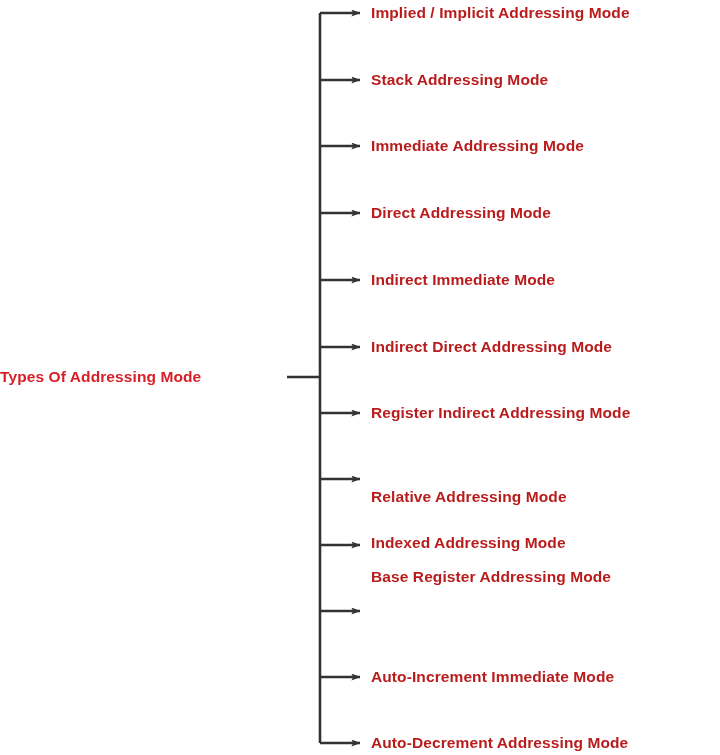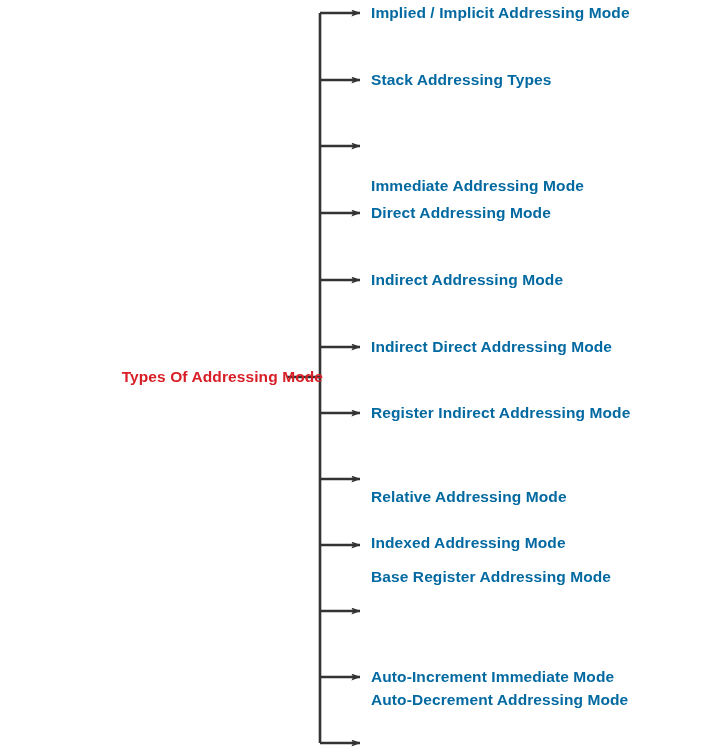--- a/index.html
+++ b/index.html
@@ -27,25 +27,24 @@
     position: absolute;
     white-space: nowrap;
     font-weight: bold;
     line-height: 1;
     transform: translateY(-50%);
   }
   .root-label {
     color: #d81e26;
     font-size: 15.5px;
     letter-spacing: 0.1px;
-    text-align: right;
-    margin-left: 43px;
+    text-align: left;
   }
   .branch-label {
-    color: #0369a1;
+    color: #b91c1c;
     font-size: 15.5px;
     letter-spacing: 0.1px;
   }
 </style>
 </head>
 <body>
 
 <div id="diagram-root">
 
   <svg id="diagram-svg" viewBox="0 0 720 755" xmlns="http://www.w3.org/2000/svg">
@@ -69,26 +68,26 @@
         <line x1="320" y1="611" x2="360" y2="611" marker-end="url(#arrowhead)"></line>
         <line x1="320" y1="677" x2="360" y2="677" marker-end="url(#arrowhead)"></line>
         <line x1="320" y1="743" x2="360" y2="743" marker-end="url(#arrowhead)"></line>
       </g>
   </svg>
 
   <div class="node-label root-label" style="left: 0px; width: 280px; top: 377px;">Types Of Addressing Mode</div>
 
   <div id="branch-labels">
       <div class="node-label branch-label" style="left: 371px; top: 13px;">Implied / Implicit Addressing Mode</div>
-      <div class="node-label branch-label" style="left: 371px; top: 80px;">Stack Addressing Types</div>
-      <div class="node-label branch-label" style="left: 371px; top: 146px; margin-top: 40px;">Immediate Addressing Mode</div>
+      <div class="node-label branch-label" style="left: 371px; top: 80px;">Stack Addressing Mode</div>
+      <div class="node-label branch-label" style="left: 371px; top: 146px;">Immediate Addressing Mode</div>
       <div class="node-label branch-label" style="left: 371px; top: 213px;">Direct Addressing Mode</div>
-      <div class="node-label branch-label" style="left: 371px; top: 280px;">Indirect Addressing Mode</div>
+      <div class="node-label branch-label" style="left: 371px; top: 280px;">Indirect Immediate Mode</div>
       <div class="node-label branch-label" style="left: 371px; top: 347px;">Indirect Direct Addressing Mode</div>
       <div class="node-label branch-label" style="left: 371px; top: 413px;">Register Indirect Addressing Mode</div>
       <div class="node-label branch-label" style="left: 371px; top: 479px; margin-top: 18px;">Relative Addressing Mode</div>
       <div class="node-label branch-label" style="left: 371px; top: 543px;">Indexed Addressing Mode</div>
       <div class="node-label branch-label" style="left: 371px; top: 577px;">Base Register Addressing Mode</div>
       <div class="node-label branch-label" style="left: 371px; top: 677px;">Auto-Increment Immediate Mode</div>
-      <div class="node-label branch-label" style="left: 371px; top: 700px;">Auto-Decrement Addressing Mode</div>
+      <div class="node-label branch-label" style="left: 371px; top: 743px;">Auto-Decrement Addressing Mode</div>
     </div>
 
 </div>
 
 </body></html>

